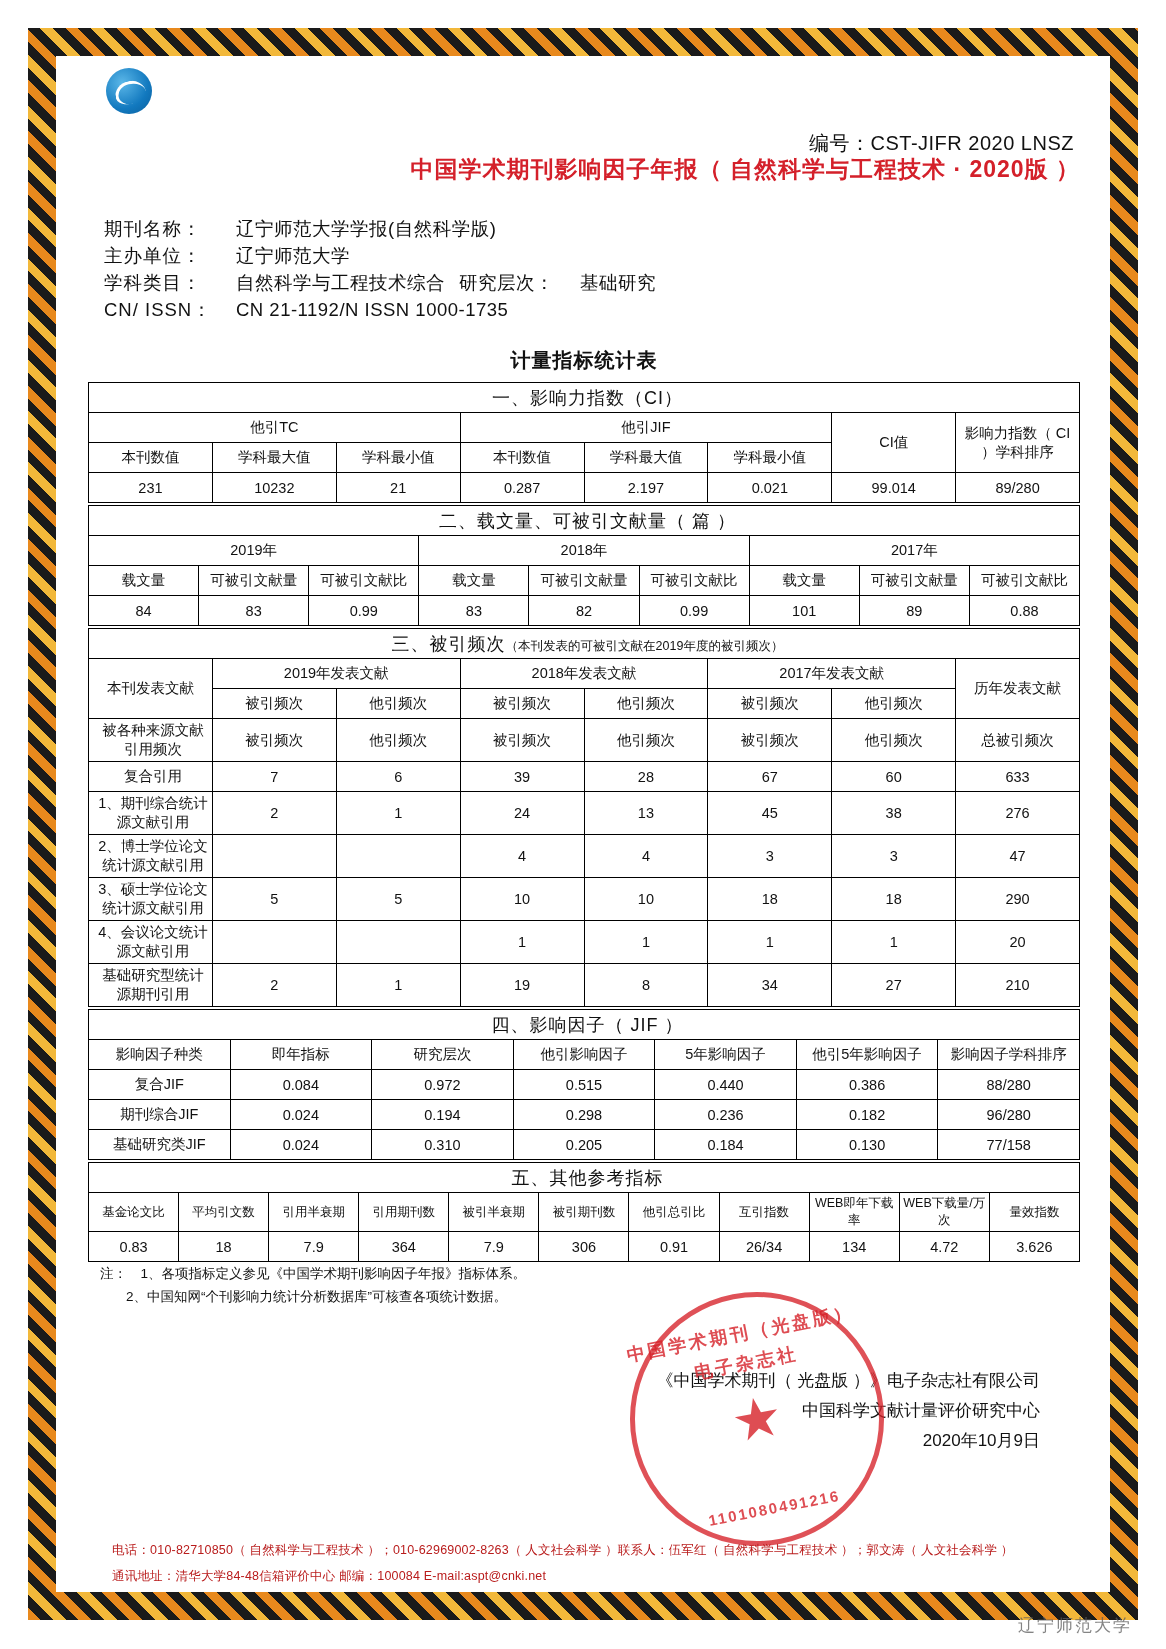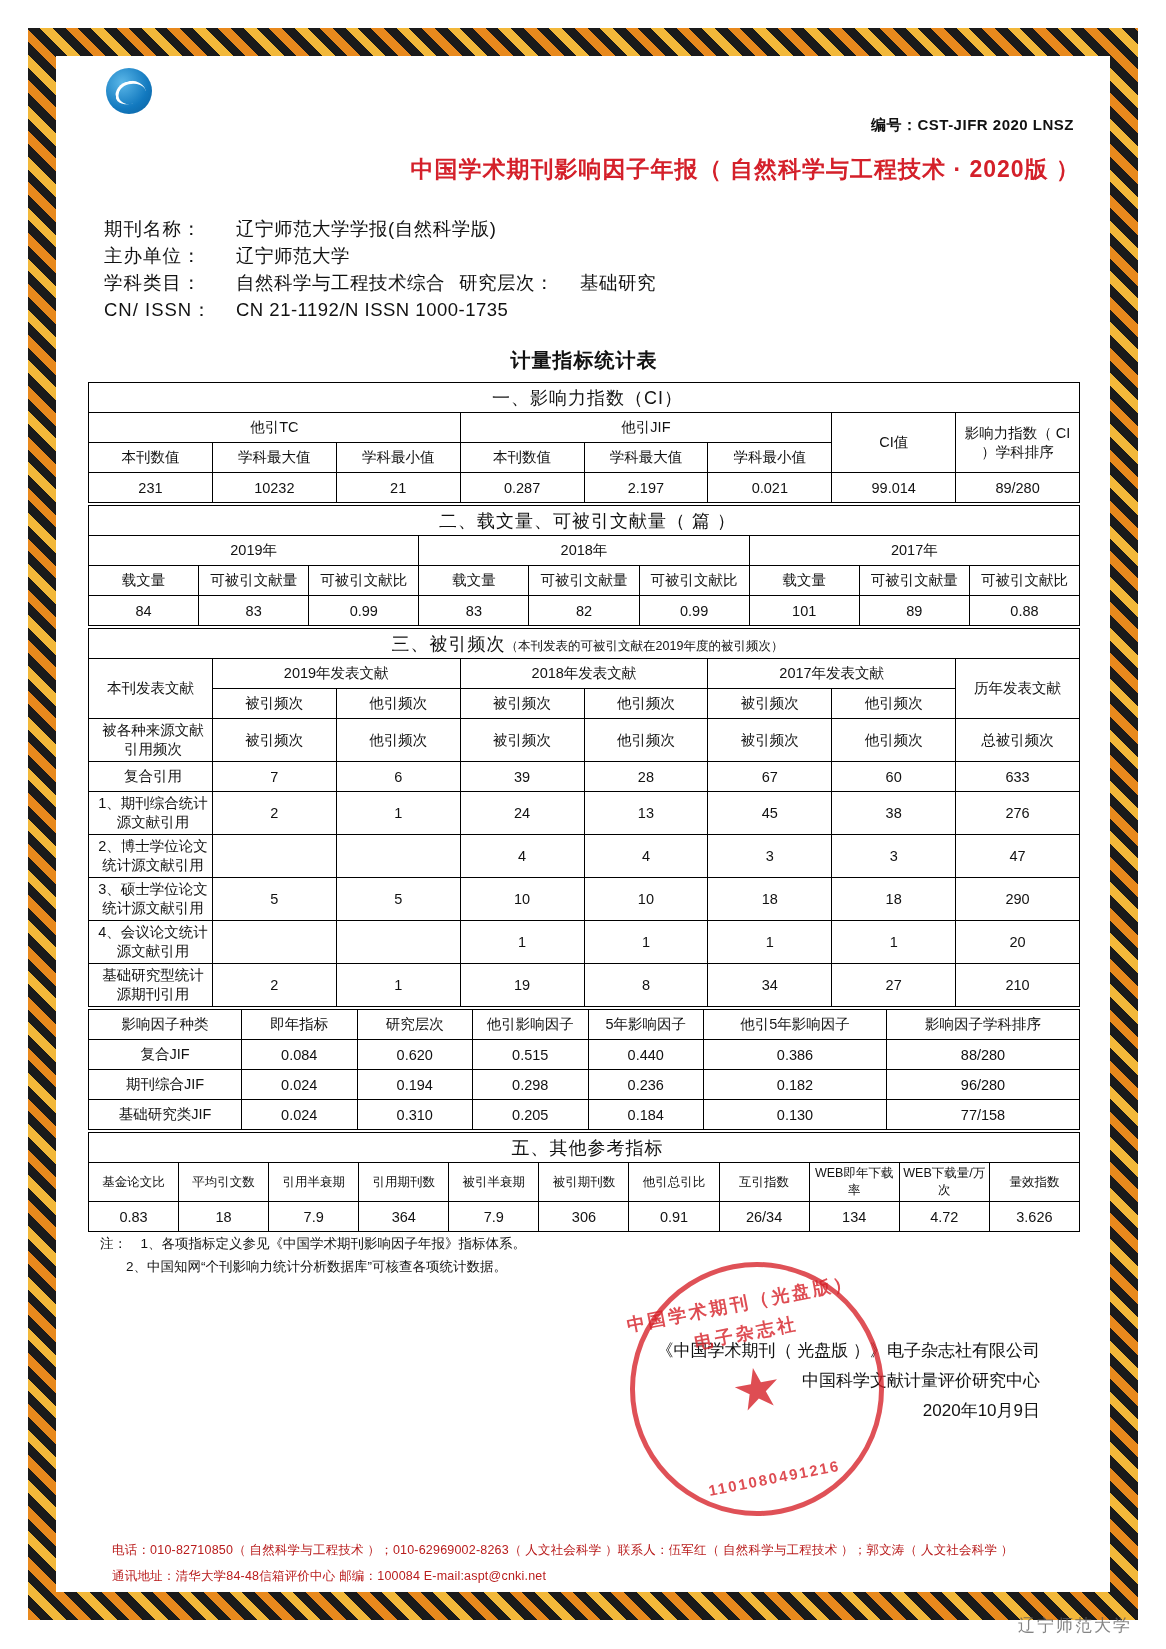--- a/index.html
+++ b/index.html
@@ -41,21 +41,21 @@
     content:"";position:absolute;left:9px;top:13px;width:28px;height:20px;
     border-radius:50%/60% 60% 40% 40%;
     background:transparent;border-top:3px solid #fff;border-left:3px solid #fff;
     transform:rotate(-12deg);
   }
   .logo-text{margin-left:6px;}
   .logo-cn{font-size:25px;font-weight:bold;color:#1279bf;line-height:27px;letter-spacing:1px;}
   .logo-url{font-size:12.5px;color:#1279bf;letter-spacing:.5px;line-height:14px;font-family:"Liberation Sans",sans-serif;}
   .logo-sub{font-size:12.5px;color:#111;letter-spacing:1px;margin-top:2px;border-top:1px solid #1279bf;padding-top:2px;}
   .serial{
-    position:absolute;right:6px;top:50px;font-size:15px;letter-spacing:.5px;font-weight:bold;
+    position:absolute;right:6px;top:64px;font-size:20px;letter-spacing:.5px;
   }
   .doc-title{
     text-align:right;font-size:23px;font-weight:bold;color:#d4202a;
     margin-top:26px;letter-spacing:1px;
   }
   
   .meta{margin-top:30px;margin-left:16px;font-size:18.5px;line-height:27px;}
   .meta-row{display:flex;}
   .meta-label{width:132px;flex:0 0 132px;letter-spacing:1px;}
   .meta-val{letter-spacing:.5px;text-align:right;}
@@ -297,33 +297,36 @@
       <td>8</td>
       <td>34</td>
       <td>27</td>
       <td>210</td>
     </tr>
   </tbody>
     </table>
 
   <table class="t tbl-wrap">
     <tbody>
+        <tr>
+          <td colspan="7" class="secthead">四、影响因子（ JIF ）</td>
+        </tr>
     <tr>
       <td style="width:150px">影响因子种类</td>
       <td>即年指标</td>
       <td>研究层次</td>
       <td>他引影响因子</td>
       <td>5年影响因子</td>
       <td style="width:180px">他引5年影响因子</td>
       <td style="width:190px">影响因子学科排序</td>
     </tr>
     <tr>
       <td>复合JIF</td>
       <td>0.084</td>
-      <td>0.620</td>
+      <td>0.972</td>
       <td>0.515</td>
       <td>0.440</td>
       <td>0.386</td>
       <td>88/280</td>
     </tr>
     <tr>
       <td>期刊综合JIF</td>
       <td>0.024</td>
       <td>0.194</td>
       <td>0.298</td>

